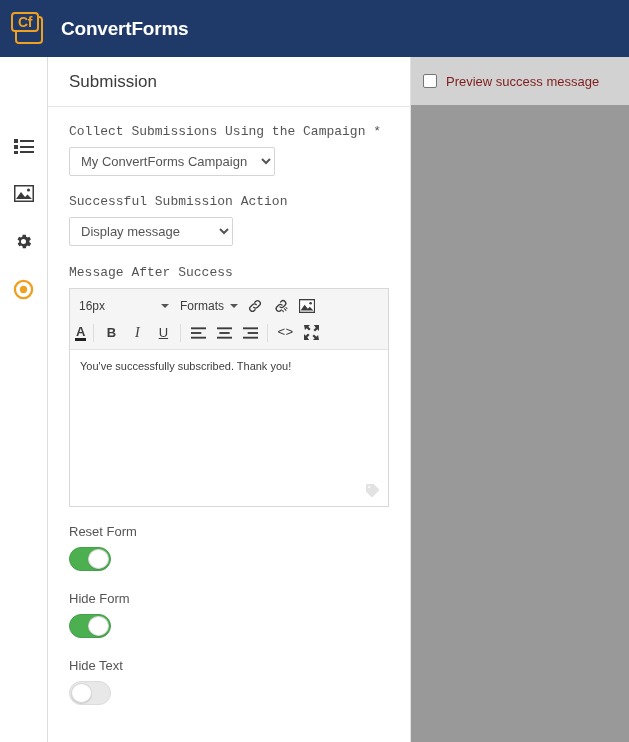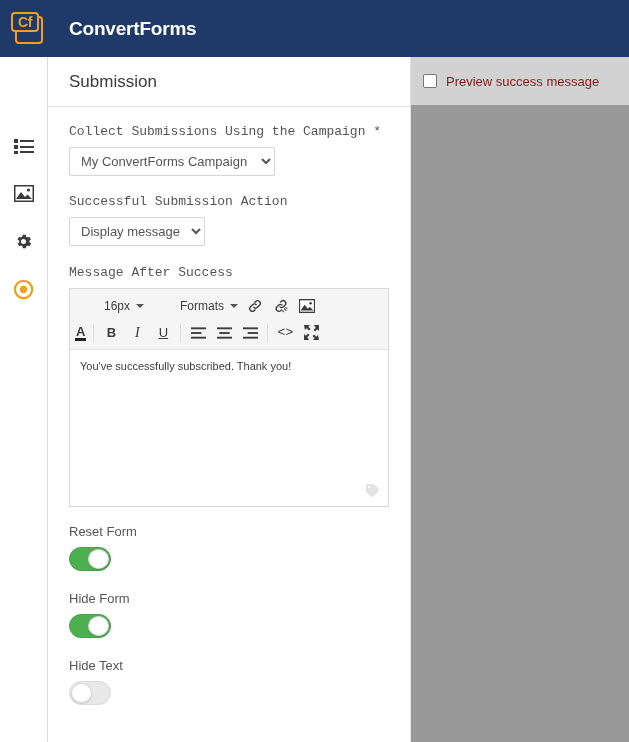--- a/index.html
+++ b/index.html
@@ -49,21 +49,21 @@
     box-sizing: border-box;
     color: #f0a020;
     font-size: 14px;
     font-weight: bold;
     display: flex;
     align-items: center;
     justify-content: center;
     letter-spacing: -0.3px;
   }
   .logo-text {
-    margin-left: 24px;
+    margin-left: 16px;
     color: #ffffff;
     font-size: 19px;
     font-weight: bold;
     letter-spacing: -0.2px;
   }
 
   
   .rail {
     position: absolute;
     left: 0; top: 57px;
@@ -126,21 +126,21 @@
     color: #555;
     background: #ffffff;
     border: 1px solid #d5d5d5;
     border-radius: 2px;
     height: 29px;
     padding: 3px 6px 3px 7px;
     box-sizing: border-box;
     outline: none;
   }
   select.sel-campaign { width: 206px; }
-  select.sel-action { width: 136px; }
+  select.sel-action { width: 164px; }
 
   .gap-a { height: 18px; }
   .gap-b { height: 19px; }
 
   
   .editor {
     border: 1px solid #d8d8d8;
     width: 320px;
     box-sizing: border-box;
     background: #fff;
@@ -169,21 +169,21 @@
   }
   .tb-select {
     display: flex;
     align-items: center;
     height: 25px;
     padding: 0 4px 0 7px;
     color: #3c3c3c;
     font-size: 12px;
     border-radius: 2px;
   }
-  .tb-select.w-size { width: 90px; justify-content: center; }
+  .tb-select.w-size { width: 90px; justify-content: space-between; }
   .tb-select .caret {
     width: 0; height: 0;
     border-left: 4px solid transparent;
     border-right: 4px solid transparent;
     border-top: 4px solid #555;
     margin-left: 6px;
   }
   .tb-sep {
     width: 1px; height: 18px;
     background: #dcdcdc;

